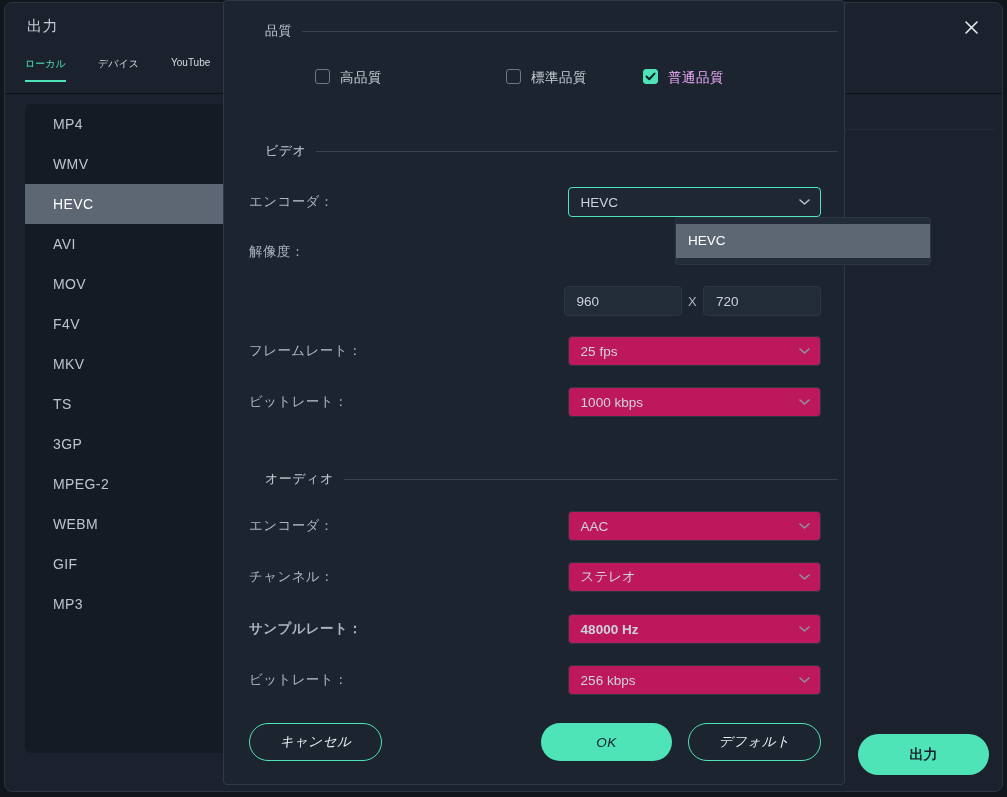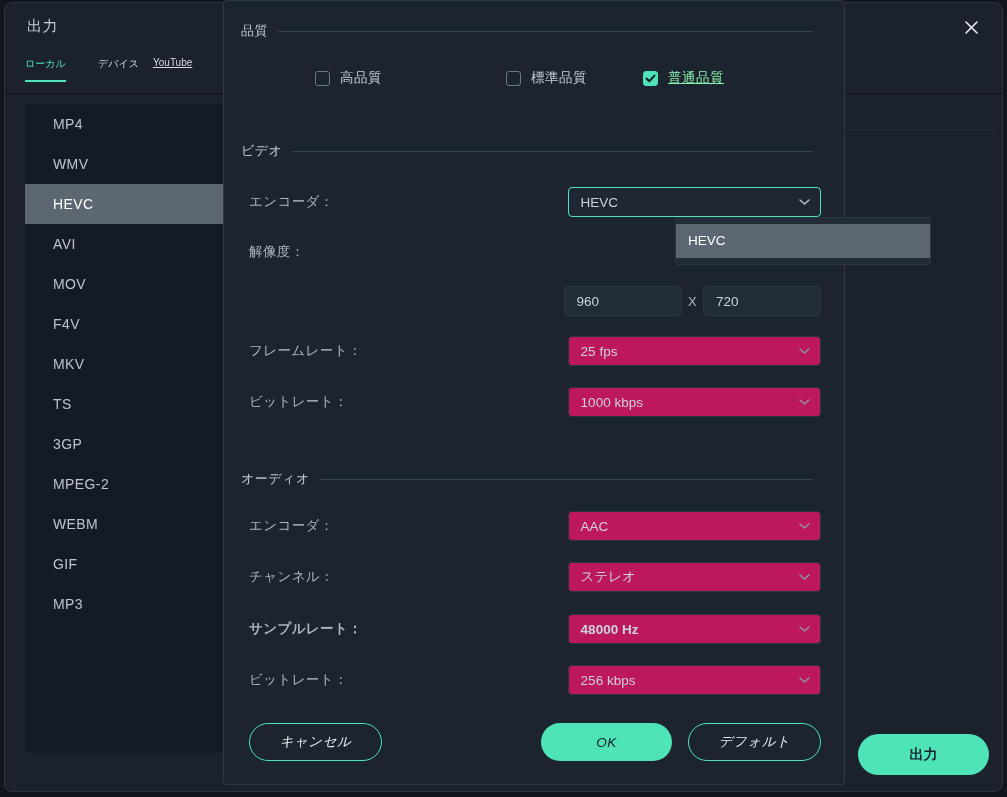--- a/index.html
+++ b/index.html
@@ -128,21 +128,21 @@
     top: 0px;
     width: 622px;
     height: 785px;
     background: #1c2430;
     border: 1px solid #2e3846;
     border-radius: 4px;
   }
 
   .section {
     position: absolute;
-    left: 17px;
+    left: 41px;
     width: 572px;
   }
   .section-head {
     display: flex;
     align-items: center;
     gap: 10px;
     height: 18px;
   }
   .section-title {
     font-size: 13px;
@@ -160,21 +160,21 @@
   .quality-row {
     position: absolute;
     left: 25px;
     top: 68px;
     width: 572px;
     height: 22px;
   }
   .chk-item {
     position: absolute;
     display: flex;
-    align-items: center;
+    align-items: flex-start;
     gap: 10px;
     top: 0;
   }
   .chk-box {
     width: 15px;
     height: 15px;
     border: 1.5px solid #6e7886;
     border-radius: 3px;
     background: transparent;
     display: flex;
@@ -185,21 +185,21 @@
     background: #4fe3b8;
     border-color: #4fe3b8;
   }
   .chk-box.checked svg { display: block; }
   .chk-box:not(.checked) svg { display: none; }
   .chk-label {
     font-size: 13.5px;
     color: #c9cfd8;
     letter-spacing: .5px;
   }
-  .chk-item.checked .chk-label { color: #86efac; text-decoration: underline; }
+  .chk-item.checked .chk-label { color: #f0abfc; }
 
   
   .field-row {
     position: absolute;
     left: 25px;
     width: 572px;
     height: 30px;
     display: flex;
     align-items: center;
   }
@@ -338,21 +338,21 @@
     <div class="close-icon">
       <svg width="17" height="17" viewBox="0 0 17 17" fill="none" stroke="currentColor" stroke-width="1.6" stroke-linecap="round">
         <line x1="3" y1="3" x2="14" y2="14"></line>
         <line x1="14" y1="3" x2="3" y2="14"></line>
       </svg>
     </div>
 
     <div class="tabs-bar">
       <div class="tab active" id="tab-0" style="left:20px;">ローカル</div>
       <div class="tab" id="tab-1" style="left:93px;">デバイス</div>
-      <div class="tab" id="tab-2" style="left:148px;text-decoration:underline;">YouTube</div>
+      <div class="tab" id="tab-2" style="left:166px;">YouTube</div>
     </div>
 
     <div class="bg-line" style="left:110px; top:126px; width:880px;"></div>
     <div class="bg-line" style="left:110px; top:147px; width:280px;"></div>
 
     <div class="format-panel">
       <div class="format-item">MP4</div>
       <div class="format-item">WMV</div>
       <div class="format-item selected">HEVC</div>
       <div class="format-item">AVI</div>

